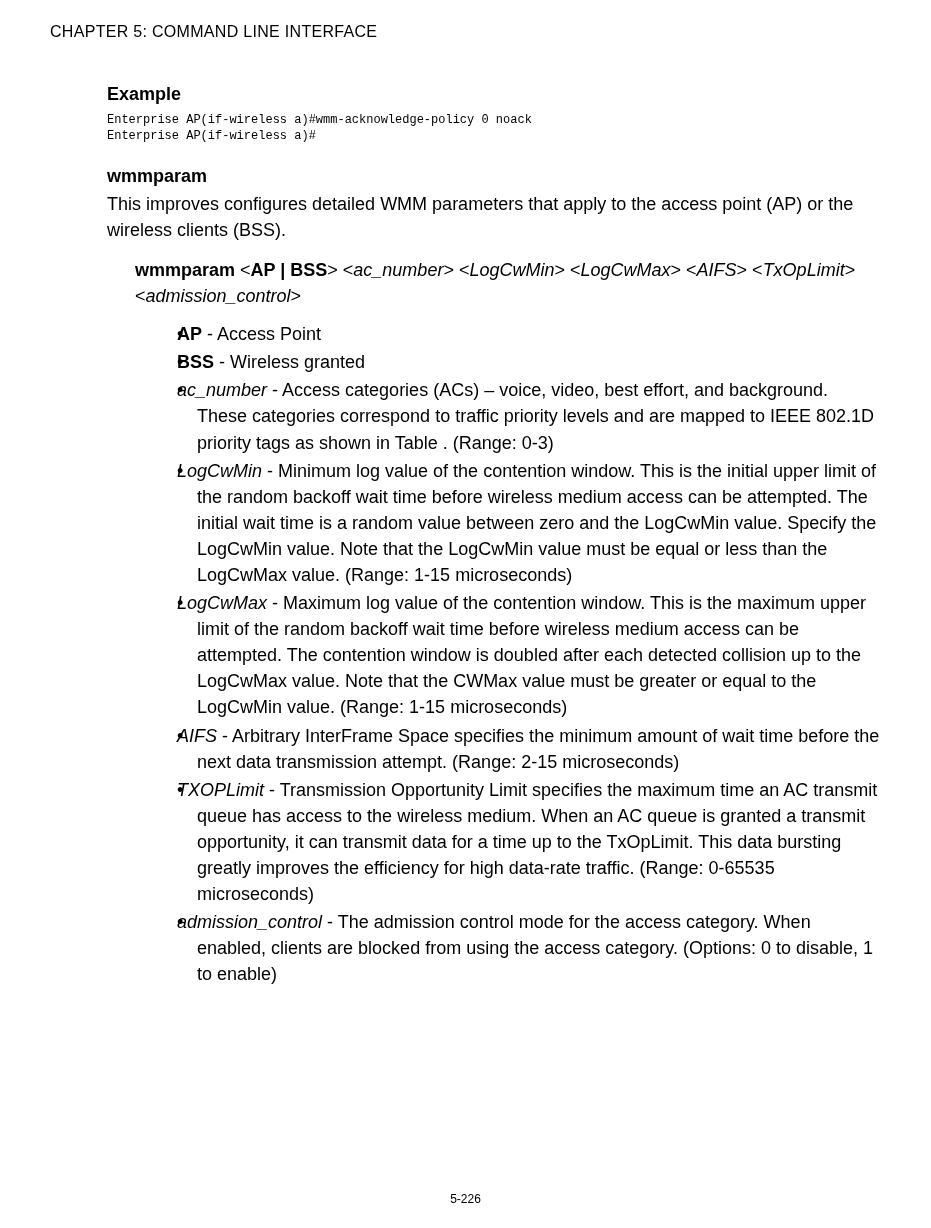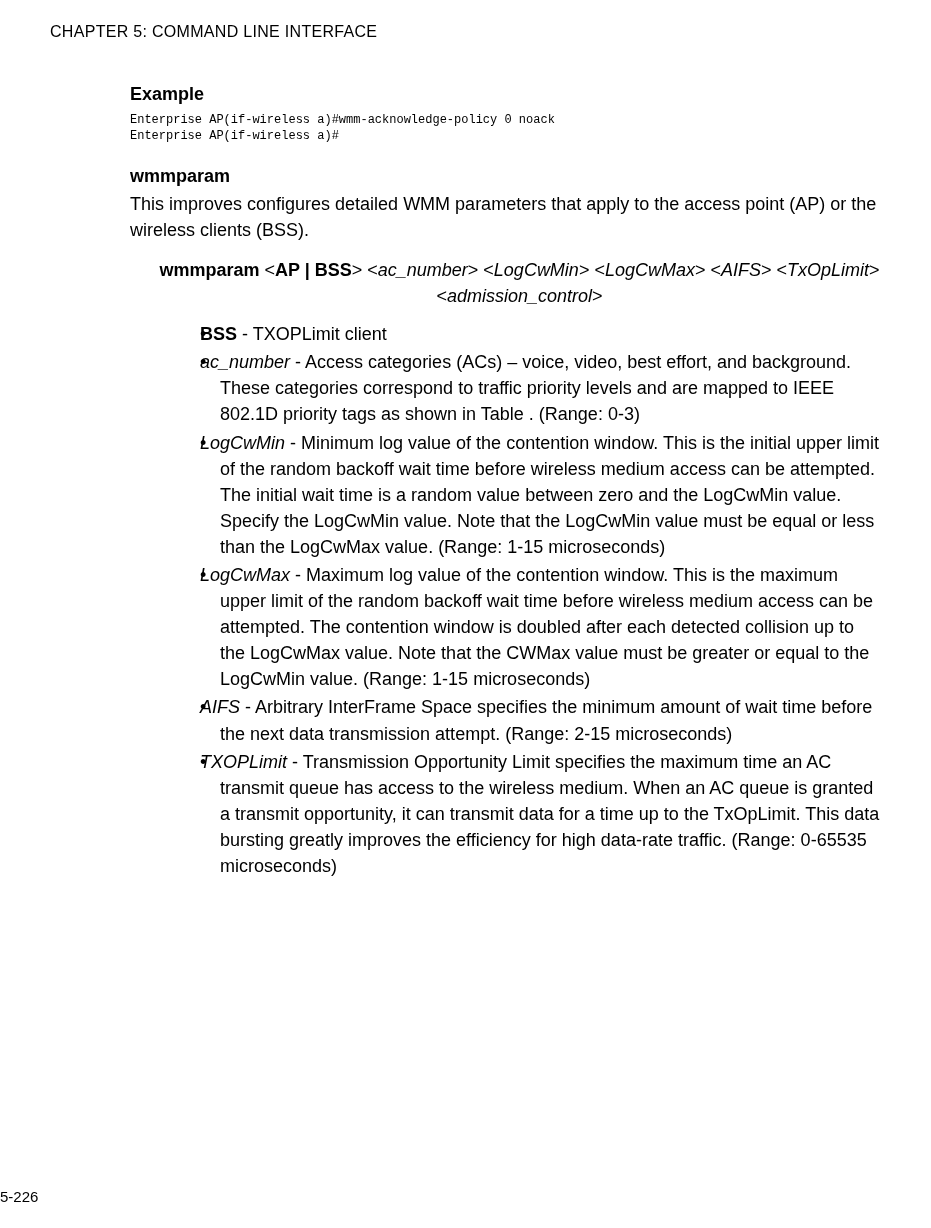--- a/index.html
+++ b/index.html
@@ -19,21 +19,21 @@
       padding: 20px 50px 0 50px;
     }
     .header {
       font-size: 16px;
       font-variant: small-caps;
       letter-spacing: 0.3px;
       margin-bottom: 38px;
       font-weight: normal;
     }
     .content {
-      margin-left: 80px;
+      margin-left: 57px;
       margin-right: 0;
     }
     .section-heading {
       font-weight: bold;
       margin-bottom: 5px;
       font-size: 18px;
     }
     .code-block {
       font-family: "Courier New", monospace;
       font-size: 12px;
@@ -45,21 +45,20 @@
       font-weight: bold;
       font-size: 18px;
       margin-bottom: 2px;
     }
     .cmd-desc {
       margin-bottom: 14px;
     }
     .syntax-block {
       margin-left: 28px;
       margin-bottom: 12px;
-      text-align: center;
     }
     .syntax-line {
     }
     .syntax-line .bold {
       font-weight: bold;
     }
     .syntax-line .italic {
       font-style: italic;
     }
     .bullet-list {
@@ -82,21 +81,22 @@
       font-weight: bold;
     }
     .bullet-list li .italic {
       font-style: italic;
     }
     .page-number {
       position: absolute;
       bottom: 20px;
       left: 0;
       right: 0;
-      font-size: 15px;
+      text-align: center;
+      font-size: 12px;
     }
   </style>
 </head>
 <body>
 
 <div class="header">CHAPTER 5: COMMAND LINE INTERFACE</div>
 
 <div class="content">
 
   <div class="section-heading">Example</div>
@@ -107,23 +107,25 @@
   <div class="cmd-desc">This improves configures detailed WMM parameters that apply to the access point (AP) or the wireless clients (BSS).</div>
 
 
   <div class="syntax-block">
     <span class="syntax-line">
       <span class="bold">wmmparam</span><span> &lt;</span><span class="bold">AP | BSS</span><span>&gt; &lt;</span><span class="italic">ac_number</span><span>&gt; &lt;</span><span class="italic">LogCwMin</span><span>&gt; &lt;</span><span class="italic">LogCwMax</span><span>&gt; &lt;</span><span class="italic">AIFS</span><span>&gt; &lt;</span><span class="italic">TxOpLimit</span><span>&gt; &lt;</span><span class="italic">admission_control</span><span>&gt;</span>
     </span>
   </div>
 
   <ul class="bullet-list">
-    <li><span class="bold">BSS</span><span> - TXOPLimit client</span></li>
+    <li><span class="bold">AP</span><span> - Access Point</span></li>
+    <li><span class="bold">BSS</span><span> - Wireless granted</span></li>
     <li><span class="italic">ac_number</span><span> -  Access categories (ACs) – voice, video, best effort, and background. These categories correspond to traffic priority levels and are mapped to IEEE 802.1D priority tags as shown in Table . (Range: 0-3)</span></li>
     <li><span class="italic">LogCwMin</span><span> - Minimum log value of the contention window. This is the initial upper limit of the random backoff wait time before wireless medium access can be attempted. The initial wait time is a random value between zero and the LogCwMin value. Specify the LogCwMin value. Note that the LogCwMin value must be equal or less than the LogCwMax value. (Range: 1-15 microseconds)</span></li>
     <li><span class="italic">LogCwMax</span><span> - Maximum log value of the contention window. This is the maximum upper limit of the random backoff wait time before wireless medium access can be attempted. The contention window is doubled after each detected collision up to the LogCwMax value. Note that the CWMax value must be greater or equal to the LogCwMin value. (Range: 1-15 microseconds)</span></li>
     <li><span class="italic">AIFS</span><span> - Arbitrary InterFrame Space specifies the minimum amount of wait time before the next data transmission attempt. (Range: 2-15 microseconds)</span></li>
     <li><span class="italic">TXOPLimit</span><span> - Transmission Opportunity  Limit specifies the maximum time an AC transmit queue has access to the wireless medium. When an AC queue is granted a transmit opportunity, it can transmit data for a time up to the TxOpLimit. This data bursting greatly improves the efficiency for high data-rate traffic. (Range: 0-65535 microseconds)</span></li>
+    <li><span class="italic">admission_control</span><span> - The admission control mode for the access category. When enabled, clients are blocked from using the access category. (Options: 0 to disable, 1 to enable)</span></li>
   </ul>
 
 </div>
 
 <div class="page-number">5-226</div>
 
 </body></html>

